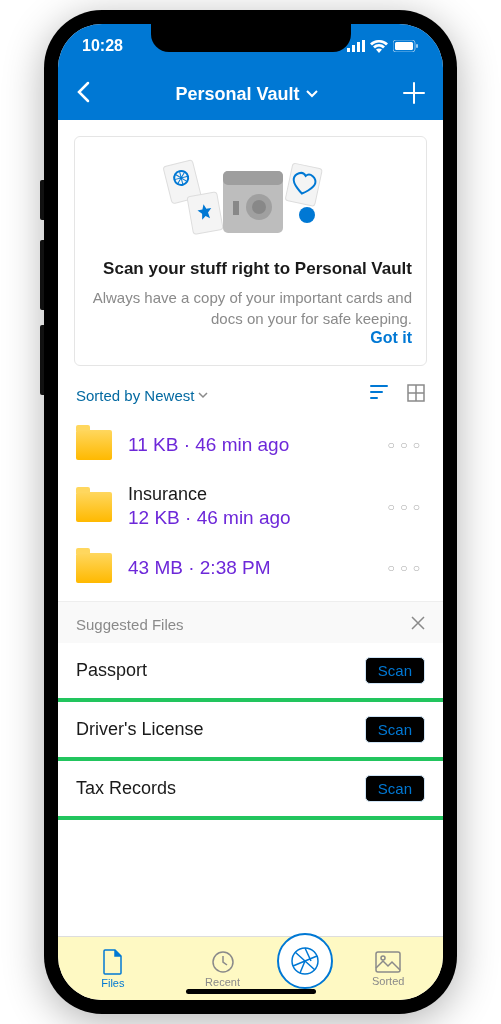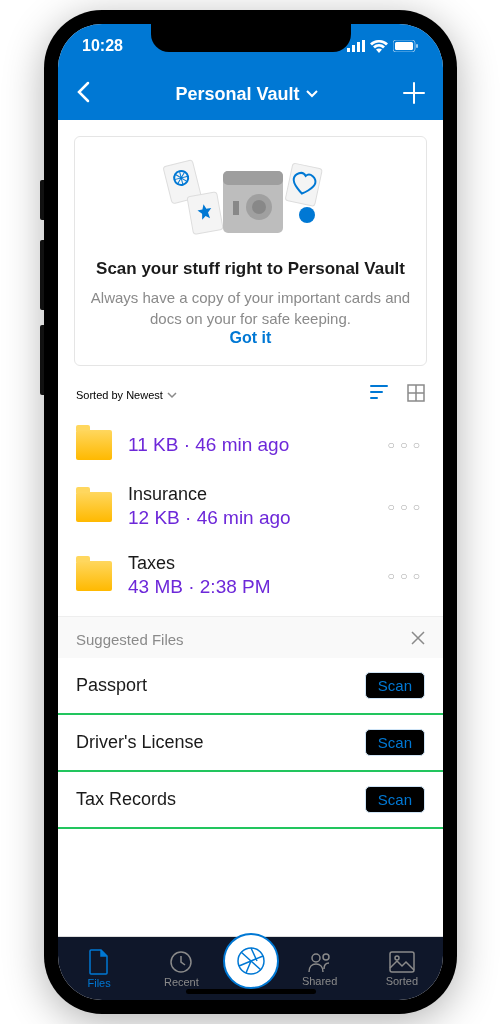--- a/index.html
+++ b/index.html
@@ -9,41 +9,41 @@
 .phone::after{content:"";position:absolute;left:-4px;top:230px;width:4px;height:70px;background:#111;border-radius:2px 0 0 2px;box-shadow:0 85px 0 #111}
 .screen{width:100%;height:100%;background:#fff;border-radius:44px;overflow:hidden;position:relative;display:flex;flex-direction:column}
 .notch{position:absolute;top:0;left:50%;transform:translateX(-50%);width:200px;height:28px;background:#000;border-radius:0 0 18px 18px;z-index:100}
 .status-bar{height:44px;background:#0078d4;display:flex;justify-content:space-between;align-items:center;padding:0 24px;color:#fff;font-weight:600;font-size:16px}
 .status-right{display:flex;gap:5px;align-items:center}
 .nav-bar{height:52px;background:#0078d4;display:flex;align-items:center;justify-content:space-between;padding:0 18px;color:#fff}
 .nav-title{font-size:18px;font-weight:600;display:flex;align-items:center;gap:6px}
 .nav-back{font-size:28px;font-weight:300}
 .nav-add{font-size:30px;font-weight:300}
 .content{flex:1;overflow-y:auto;background:#fff;padding:16px}
-.promo{border:1px solid #e5e5e5;border-radius:6px;padding:20px 14px 18px;text-align:center;margin-bottom:18px}
+.promo{border:1px solid #e5e5e5;border-radius:6px;padding:20px 14px 18px;text-align:right;margin-bottom:18px}
 .promo-art{height:88px;display:flex;justify-content:center;align-items:center;margin-bottom:14px}
 .promo h3{font-size:17px;font-weight:600;color:#1a1a1a;margin-bottom:8px}
 .promo p{font-size:15px;color:#8a8a8a;line-height:1.4;}
 .promo-btn{color:#0078d4;font-weight:600;font-size:16px}
 .sort-row{display:flex;align-items:center;justify-content:space-between;margin-bottom:14px;padding:0 2px}
-.sort-label{color:#000000;font-size:11px;display:flex;align-items:center;gap:4px}
+.sort-label{color:#0369a1;font-size:15px;display:flex;align-items:center;gap:4px}
 .view-toggles{display:flex;gap:18px;color:#8a8a8a}
 .file-item{display:flex;align-items:center;gap:16px;padding:10px 2px 14px}
 .folder-icon{width:36px;height:30px;background:linear-gradient(#ffd75e,#ffb900);border-radius:2px;position:relative;flex-shrink:0}
 .folder-icon::before{content:"";position:absolute;top:-5px;left:0;width:14px;height:6px;background:#ffd75e;border-radius:2px 2px 0 0}
 .file-info{flex:1}
 .file-name{font-size:18px;color:#1a1a1a;margin-bottom:2px}
 .file-meta{font-size:19px;color:#6d28d9}
 .file-more{color:#aaa;letter-spacing:1px;font-size:12px;padding:0 4px}
 .section-hdr{display:flex;justify-content:space-between;align-items:center;color:#8a8a8a;font-size:15px;padding:14px 2px 10px;border-top:1px solid #eee;margin:4px -16px 0;padding-left:18px;padding-right:18px;background:#f9f9f9}
 .suggest-list{margin:0 -16px}
-.suggest-item{display:flex;justify-content:space-between;align-items:center;padding:14px 18px;border-bottom:2px solid #22c55e}
+.suggest-item{display:flex;justify-content:space-between;align-items:center;padding:14px 18px;border-bottom:4px solid #22c55e}
 .suggest-name{font-size:18px;color:#1a1a1a}
 .scan-btn{border:1px solid #cfe4f6;color:#0078d4;font-size:15px;padding:4px 12px;border-radius:5px;background:#000000}
-.tab-bar{height:64px;border-top:1px solid #ddd;display:flex;justify-content:space-around;align-items:center;background:#0f172a;position:relative}
+.tab-bar{height:64px;border-top:1px solid #ddd;display:flex;justify-content:space-around;align-items:center;background:#fef9c3;position:relative}
 .tab{display:flex;flex-direction:column;align-items:center;gap:2px;font-size:11px;color:#8a8a8a;flex:1}
 .tab.active{color:#0078d4}
 .camera-btn{width:56px;height:56px;border:2px solid #0078d4;border-radius:50%;display:flex;align-items:center;justify-content:center;background:#fff;margin-top:-16px}
 .home-indicator{position:absolute;bottom:6px;left:50%;transform:translateX(-50%);width:130px;height:5px;background:#000;border-radius:3px;z-index:50}
 </style>
 </head>
 <body>
 
 <div class="phone">
 <div class="screen">
@@ -148,21 +148,20 @@
     <div class="folder-icon"></div>
     <div class="file-info">
       <div class="file-name">Insurance</div>
       <div class="file-meta">12 KB · 46 min ago</div>
     </div>
     <span class="file-more">○ ○ ○</span>
   </div>
   <div class="file-item">
     <div class="folder-icon"></div>
     <div class="file-info">
-      <div class="file-name">Taxes</div>
       <div class="file-meta">43 MB · 2:38 PM</div>
     </div>
     <span class="file-more">○ ○ ○</span>
   </div>
 
   <div class="section-hdr">
     <span>Suggested Files</span>
     <span><svg width="14" height="14" viewBox="0 0 14 14">
               <path d="M1 1l12 12M13 1L1 13" stroke="#8a8a8a" stroke-width="1.5"></path>
             </svg></span>
@@ -201,28 +200,20 @@
     <span>Recent</span>
   </div>
   <div class="camera-btn">
     <svg width="30" height="30" viewBox="0 0 30 30">
             <circle cx="15" cy="15" r="13" fill="none" stroke="#0078d4" stroke-width="1.5"></circle>
             <path d="M15 2l6 13M27 10l-12 5M25 24l-10-9M10 27l5-12M3 20l12-5M5 6l10 9" stroke="#0078d4" stroke-width="1.5" fill="none"></path>
           </svg>
   </div>
   <div class="tab">
     <svg width="26" height="22" viewBox="0 0 26 22">
-            <circle cx="9" cy="7" r="4" fill="none" stroke="#8a8a8a" stroke-width="1.5"></circle>
-            <circle cx="19" cy="6" r="3" fill="none" stroke="#8a8a8a" stroke-width="1.5"></circle>
-            <path d="M2 21c0-5 3-8 7-8s7 3 7 8M17 18c0-4 2-6 5-6" fill="none" stroke="#8a8a8a" stroke-width="1.5"></path>
-          </svg>
-    <span>Shared</span>
-  </div>
-  <div class="tab">
-    <svg width="26" height="22" viewBox="0 0 26 22">
             <rect x="1" y="1" width="24" height="20" rx="2" fill="none" stroke="#8a8a8a" stroke-width="1.5"></rect>
             <circle cx="8" cy="7" r="2" fill="none" stroke="#8a8a8a" stroke-width="1.5"></circle>
             <path d="M1 17l7-7 5 5 4-4 8 8" fill="none" stroke="#8a8a8a" stroke-width="1.5"></path>
           </svg>
     <span>Sorted</span>
   </div>
 </div>
 
 <div class="home-indicator"></div>
 </div>

